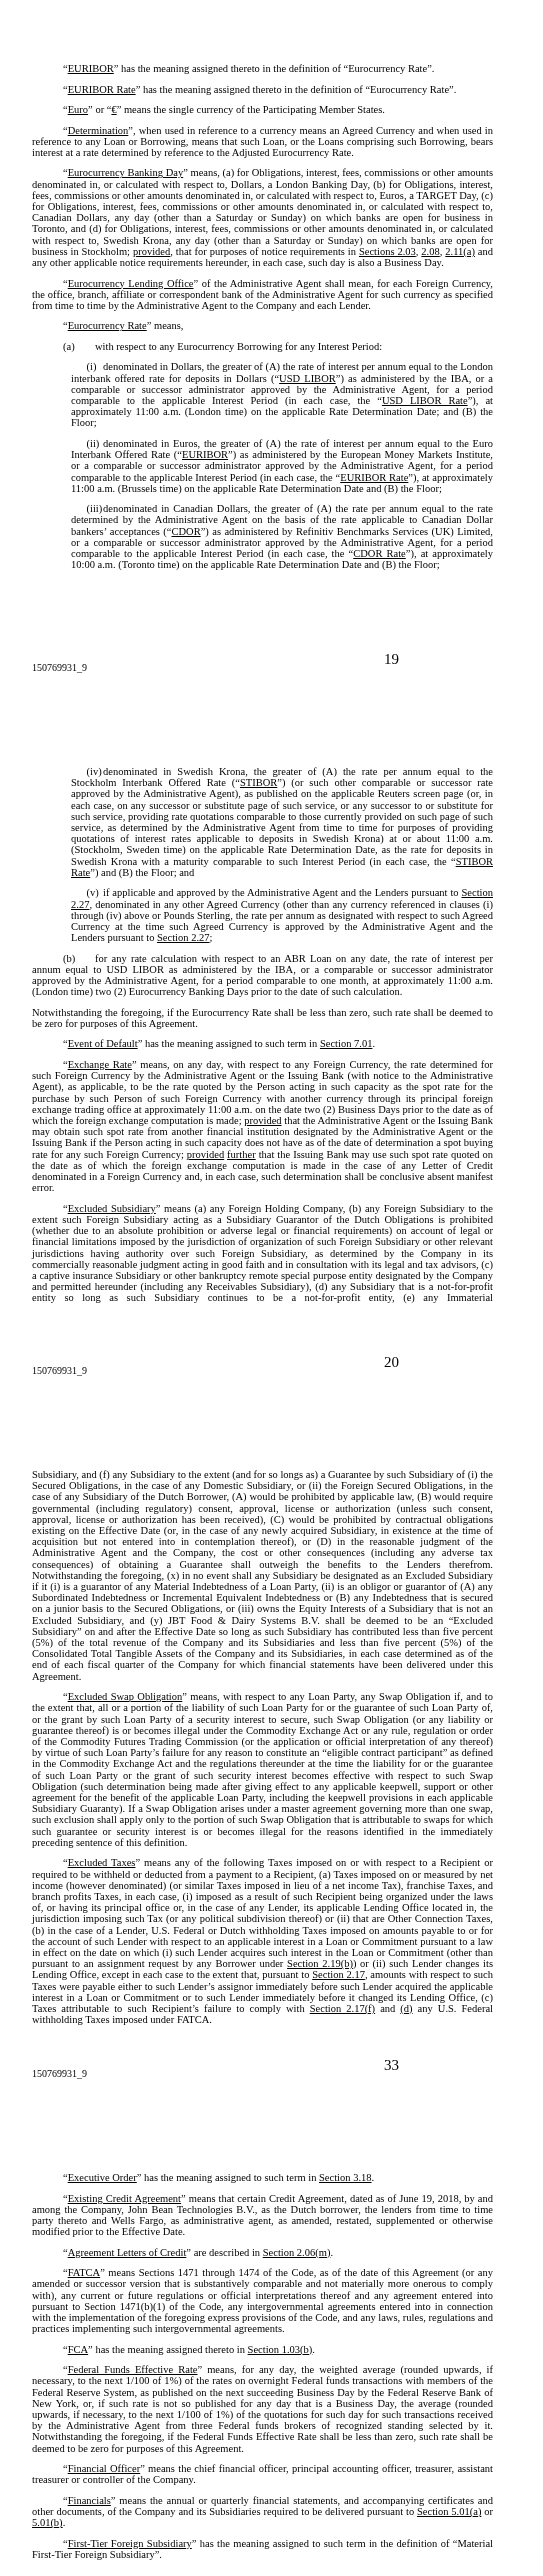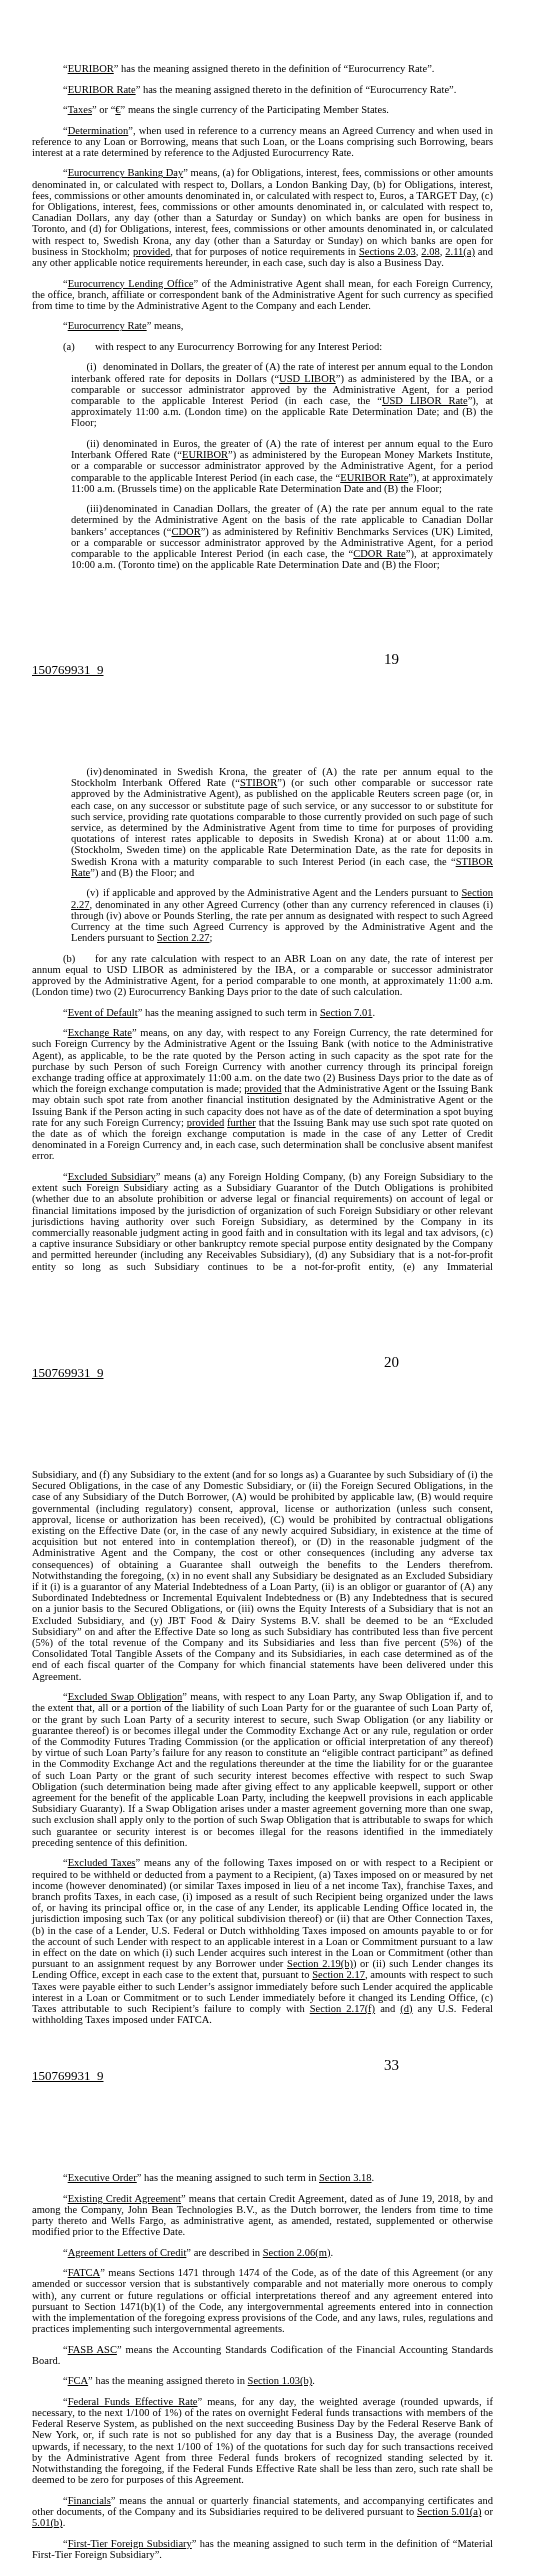--- a/index.html
+++ b/index.html
@@ -39,51 +39,51 @@
     left: 384px;
     top: 651px;
     width: 36px;
     text-align: left;
     font-size: 15px;
   }
   .doc-footer {
     position: absolute;
     left: 32px;
     top: 662px;
-    font-size: 13px;
-    text-decoration: underline;
+    font-size: 10px;
   }
 </style>
 </head>
 <body>
 
 <div class="viewer">
   <div>
       <div class="page">
         <div class="content">
           <p class="para indent"><span>“</span><span class="u">EURIBOR</span><span>” has the meaning assigned thereto in the definition of “Eurocurrency Rate”.</span></p>
           <p class="para indent"><span>“</span><span class="u">EURIBOR Rate</span><span>” has the meaning assigned thereto in the definition of “Eurocurrency Rate”.</span></p>
-          <p class="para indent"><span>“</span><span class="u">Taxes</span><span>” or “</span><span class="u">€</span><span>” means the single currency of the Participating Member States.</span></p>
+          <p class="para indent"><span>“</span><span class="u">Euro</span><span>” or “</span><span class="u">€</span><span>” means the single currency of the Participating Member States.</span></p>
           <p class="para indent"><span>“</span><span class="u">Determination</span><span>”, when used in reference to a currency means an Agreed Currency and when used in reference to any Loan or Borrowing, means that such Loan, or the Loans comprising such Borrowing, bears interest at a rate determined by reference to the Adjusted Eurocurrency Rate.</span></p>
           <p class="para indent"><span>“</span><span class="u">Eurocurrency Banking Day</span><span>” means, (a) for Obligations, interest, fees, commissions or other amounts denominated in, or calculated with respect to, Dollars, a London Banking Day, (b) for Obligations, interest, fees, commissions or other amounts denominated in, or calculated with respect to, Euros, a TARGET Day, (c) for Obligations, interest, fees, commissions or other amounts denominated in, or calculated with respect to, Canadian Dollars, any day (other than a Saturday or Sunday) on which banks are open for business in Toronto, and (d) for Obligations, interest, fees, commissions or other amounts denominated in, or calculated with respect to, Swedish Krona, any day (other than a Saturday or Sunday) on which banks are open for business in Stockholm; </span><span class="u">provided</span><span>, that for purposes of notice requirements in </span><span class="u">Sections 2.03</span><span>, </span><span class="u">2.08</span><span>, </span><span class="u">2.11(a)</span><span> and any other applicable notice requirements hereunder, in each case, such day is also a Business Day.</span></p>
           <p class="para indent"><span>“</span><span class="u">Eurocurrency Lending Office</span><span>” of the Administrative Agent shall mean, for each Foreign Currency, the office, branch, affiliate or correspondent bank of the Administrative Agent for such currency as specified from time to time by the Administrative Agent to the Company and each Lender.</span></p>
           <p class="para indent"><span>“</span><span class="u">Eurocurrency Rate</span><span>” means,</span></p>
           <p class="para indent"><span class="label">(a)</span><span>with respect to any Eurocurrency Borrowing for any Interest Period:</span></p>
           <p class="para sub"><span class="label">(i)</span><span>denominated in Dollars, the greater of (A) the rate of interest per annum equal to the London interbank offered rate for deposits in Dollars (“</span><span class="u">USD LIBOR</span><span>”) as administered by the IBA, or a comparable or successor administrator approved by the Administrative Agent, for a period comparable to the applicable Interest Period (in each case, the “</span><span class="u">USD LIBOR Rate</span><span>”), at approximately 11:00 a.m. (London time) on the applicable Rate Determination Date; and (B) the Floor;</span></p>
           <p class="para sub"><span class="label">(ii)</span><span>denominated in Euros, the greater of (A) the rate of interest per annum equal to the Euro Interbank Offered Rate (“</span><span class="u">EURIBOR</span><span>”) as administered by the European Money Markets Institute, or a comparable or successor administrator approved by the Administrative Agent, for a period comparable to the applicable Interest Period (in each case, the “</span><span class="u">EURIBOR Rate</span><span>”), at approximately 11:00 a.m. (Brussels time) on the applicable Rate Determination Date and (B) the Floor;</span></p>
           <p class="para sub"><span class="label">(iii)</span><span>denominated in Canadian Dollars, the greater of (A) the rate per annum equal to the rate determined by the Administrative Agent on the basis of the rate applicable to Canadian Dollar bankers’ acceptances (“</span><span class="u">CDOR</span><span>”) as administered by Refinitiv Benchmarks Services (UK) Limited, or a comparable or successor administrator approved by the Administrative Agent, for a period comparable to the applicable Interest Period (in each case, the “</span><span class="u">CDOR Rate</span><span>”), at approximately 10:00 a.m. (Toronto time) on the applicable Rate Determination Date and (B) the Floor;</span></p>
         </div>
         <div class="page-number">19</div>
         <div class="doc-footer">150769931_9</div>
       </div>
       <div class="page">
         <div class="content">
           <p class="para sub"><span class="label">(iv)</span><span>denominated in Swedish Krona, the greater of (A) the rate per annum equal to the Stockholm Interbank Offered Rate (“</span><span class="u">STIBOR</span><span>”) (or such other comparable or successor rate approved by the Administrative Agent), as published on the applicable Reuters screen page (or, in each case, on any successor or substitute page of such service, or any successor to or substitute for such service, providing rate quotations comparable to those currently provided on such page of such service, as determined by the Administrative Agent from time to time for purposes of providing quotations of interest rates applicable to deposits in Swedish Krona) at or about 11:00 a.m. (Stockholm, Sweden time) on the applicable Rate Determination Date, as the rate for deposits in Swedish Krona with a maturity comparable to such Interest Period (in each case, the “</span><span class="u">STIBOR Rate</span><span>”) and (B) the Floor; and</span></p>
           <p class="para sub"><span class="label">(v)</span><span>if applicable and approved by the Administrative Agent and the Lenders pursuant to </span><span class="u">Section 2.27</span><span>, denominated in any other Agreed Currency (other than any currency referenced in clauses (i) through (iv) above or Pounds Sterling, the rate per annum as designated with respect to such Agreed Currency at the time such Agreed Currency is approved by the Administrative Agent and the Lenders pursuant to </span><span class="u">Section 2.27</span><span>;</span></p>
           <p class="para indent"><span class="label">(b)</span><span>for any rate calculation with respect to an ABR Loan on any date, the rate of interest per annum equal to USD LIBOR as administered by the IBA, or a comparable or successor administrator approved by the Administrative Agent, for a period comparable to one month, at approximately 11:00 a.m. (London time) two (2) Eurocurrency Banking Days prior to the date of such calculation.</span></p>
+          <p class="para flush"><span>Notwithstanding the foregoing, if the Eurocurrency Rate shall be less than zero, such rate shall be deemed to be zero for purposes of this Agreement.</span></p>
           <p class="para indent"><span>“</span><span class="u">Event of Default</span><span>” has the meaning assigned to such term in </span><span class="u">Section 7.01</span><span>.</span></p>
           <p class="para indent"><span>“</span><span class="u">Exchange Rate</span><span>” means, on any day, with respect to any Foreign Currency, the rate determined for such Foreign Currency by the Administrative Agent or the Issuing Bank (with notice to the Administrative Agent), as applicable, to be the rate quoted by the Person acting in such capacity as the spot rate for the purchase by such Person of such Foreign Currency with another currency through its principal foreign exchange trading office at approximately 11:00 a.m. on the date two (2) Business Days prior to the date as of which the foreign exchange computation is made; </span><span class="u">provided</span><span> that the Administrative Agent or the Issuing Bank may obtain such spot rate from another financial institution designated by the Administrative Agent or the Issuing Bank if the Person acting in such capacity does not have as of the date of determination a spot buying rate for any such Foreign Currency; </span><span class="u">provided</span><span> </span><span class="u">further</span><span> that the Issuing Bank may use such spot rate quoted on the date as of which the foreign exchange computation is made in the case of any Letter of Credit denominated in a Foreign Currency and, in each case, such determination shall be conclusive absent manifest error.</span></p>
           <p class="para indent jlast"><span>“</span><span class="u">Excluded Subsidiary</span><span>” means (a) any Foreign Holding Company, (b) any Foreign Subsidiary to the extent such Foreign Subsidiary acting as a Subsidiary Guarantor of the Dutch Obligations is prohibited (whether due to an absolute prohibition or adverse legal or financial requirements) on account of legal or financial limitations imposed by the jurisdiction of organization of such Foreign Subsidiary or other relevant jurisdictions having authority over such Foreign Subsidiary, as determined by the Company in its commercially reasonable judgment acting in good faith and in consultation with its legal and tax advisors, (c) a captive insurance Subsidiary or other bankruptcy remote special purpose entity designated by the Company and permitted hereunder (including any Receivables Subsidiary), (d) any Subsidiary that is a not-for-profit entity so long as such Subsidiary continues to be a not-for-profit entity, (e) any Immaterial</span></p>
         </div>
         <div class="page-number">20</div>
         <div class="doc-footer">150769931_9</div>
       </div>
       <div class="page">
         <div class="content">
           <p class="para flush"><span>Subsidiary, and (f) any Subsidiary to the extent (and for so longs as) a Guarantee by such Subsidiary of (i) the Secured Obligations, in the case of any Domestic Subsidiary, or (ii) the Foreign Secured Obligations, in the case of any Subsidiary of the Dutch Borrower, (A) would be prohibited by applicable law, (B) would require governmental (including regulatory) consent, approval, license or authorization (unless such consent, approval, license or authorization has been received), (C) would be prohibited by contractual obligations existing on the Effective Date (or, in the case of any newly acquired Subsidiary, in existence at the time of acquisition but not entered into in contemplation thereof), or (D) in the reasonable judgment of the Administrative Agent and the Company, the cost or other consequences (including any adverse tax consequences) of obtaining a Guarantee shall outweigh the benefits to the Lenders therefrom.  Notwithstanding the foregoing, (x) in no event shall any Subsidiary be designated as an Excluded Subsidiary if it (i) is a guarantor of any Material Indebtedness of a Loan Party, (ii) is an obligor or guarantor of (A) any Subordinated Indebtedness or Incremental Equivalent Indebtedness or (B) any Indebtedness that is secured on a junior basis to the Secured Obligations, or (iii) owns the Equity Interests of a Subsidiary that is not an Excluded Subsidiary, and (y) JBT Food &amp; Dairy Systems B.V. shall be deemed to be an “Excluded Subsidiary” on and after the Effective Date so long as such Subsidiary has contributed less than five percent (5%) of the total revenue of the Company and its Subsidiaries and less than five percent (5%) of the Consolidated Total Tangible Assets of the Company and its Subsidiaries, in each case determined as of the end of each fiscal quarter of the Company for which financial statements have been delivered under this Agreement.</span></p>
@@ -92,22 +92,22 @@
         </div>
         <div class="page-number">33</div>
         <div class="doc-footer">150769931_9</div>
       </div>
       <div class="page">
         <div class="content">
           <p class="para indent"><span>“</span><span class="u">Executive Order</span><span>” has the meaning assigned to such term in </span><span class="u">Section 3.18</span><span>.</span></p>
           <p class="para indent"><span>“</span><span class="u">Existing Credit Agreement</span><span>” means that certain Credit Agreement, dated as of June 19, 2018, by and among the Company, John Bean Technologies B.V., as the Dutch borrower, the lenders from time to time party thereto and Wells Fargo, as administrative agent, as amended, restated, supplemented or otherwise modified prior to the Effective Date.</span></p>
           <p class="para indent"><span>“</span><span class="u">Agreement Letters of Credit</span><span>” are described in </span><span class="u">Section 2.06(m)</span><span>.</span></p>
           <p class="para indent"><span>“</span><span class="u">FATCA</span><span>” means Sections 1471 through 1474 of the Code, as of the date of this Agreement (or any amended or successor version that is substantively comparable and not materially more onerous to comply with), any current or future regulations or official interpretations thereof and any agreement entered into pursuant to Section 1471(b)(1) of the Code, any intergovernmental agreements entered into in connection with the implementation of the foregoing express provisions of the Code, and any laws, rules, regulations and practices implementing such intergovernmental agreements.</span></p>
-          <p class="para indent"><span>“</span><span class="u">FASB ASC</span><span>” means the Accounting Standards Codification of the Financial Accounting Standards Board.</span></p>
           <p class="para indent"><span>“</span><span class="u">FCA</span><span>” has the meaning assigned thereto in </span><span class="u">Section 1.03(b)</span><span>.</span></p>
           <p class="para indent"><span>“</span><span class="u">Federal Funds Effective Rate</span><span>” means, for any day, the weighted average (rounded upwards, if necessary, to the next 1/100 of 1%) of the rates on overnight Federal funds transactions with members of the Federal Reserve System, as published on the next succeeding Business Day by the Federal Reserve Bank of New York, or, if such rate is not so published for any day that is a Business Day, the average (rounded upwards, if necessary, to the next 1/100 of 1%) of the quotations for such day for such transactions received by the Administrative Agent from three Federal funds brokers of recognized standing selected by it.  Notwithstanding the foregoing, if the Federal Funds Effective Rate shall be less than zero, such rate shall be deemed to be zero for purposes of this Agreement.</span></p>
+          <p class="para indent"><span>“</span><span class="u">Financial Officer</span><span>” means the chief financial officer, principal accounting officer, treasurer, assistant treasurer or controller of the Company.</span></p>
           <p class="para indent"><span>“</span><span class="u">Financials</span><span>” means the annual or quarterly financial statements, and accompanying certificates and other documents, of the Company and its Subsidiaries required to be delivered pursuant to </span><span class="u">Section 5.01(a)</span><span> or </span><span class="u">5.01(b)</span><span>.</span></p>
           <p class="para indent"><span>“</span><span class="u">First-Tier Foreign Subsidiary</span><span>” has the meaning assigned to such term in the definition of “Material First-Tier Foreign Subsidiary”.</span></p>
         </div>
       </div>
     </div>
 </div>
 
 
 </body></html>

